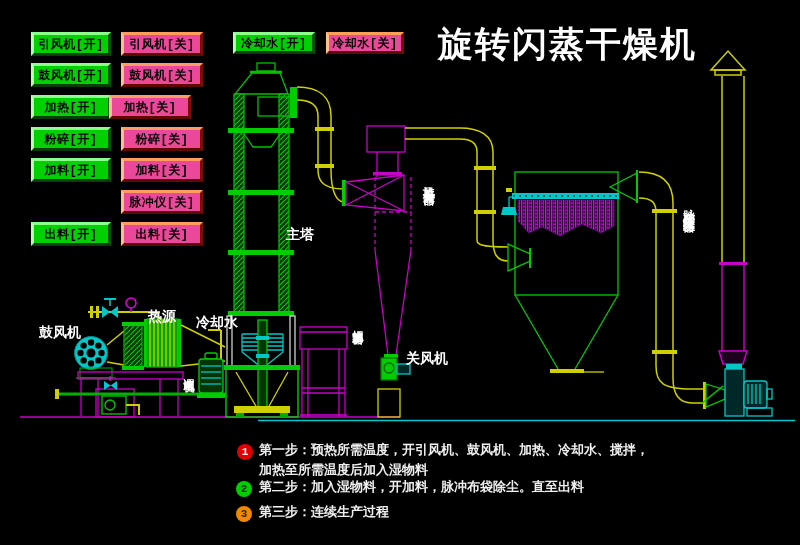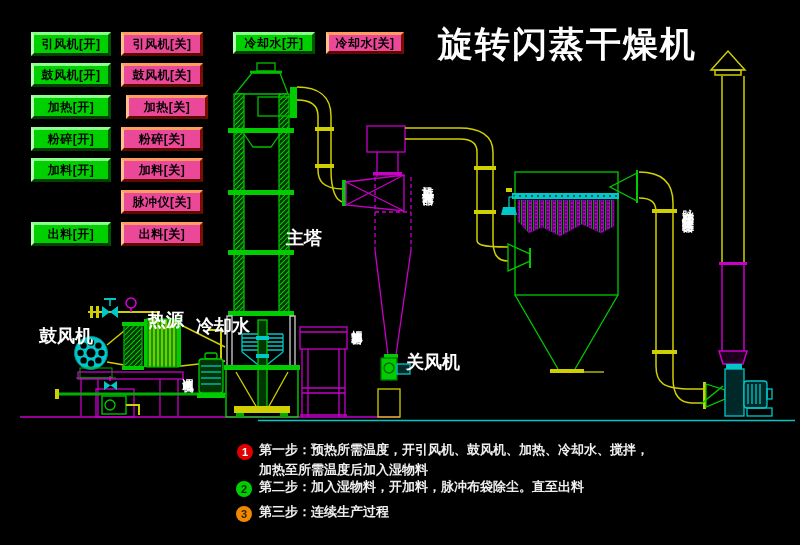--- a/index.html
+++ b/index.html
@@ -1,26 +1,26 @@
 <!DOCTYPE html>
 <html><head>
 <meta charset="utf-8">
 <style>
   html,body{margin:0;padding:0;background:#000;}
   .stage{position:relative;width:800px;height:544px;background:#000;overflow:hidden;
-         font-family:Liberation Sans, sans-serif;}
+         font-family:Liberation Mono, monospace;}
   svg{position:absolute;left:0;top:0;}
   .btn{position:absolute;display:flex;align-items:center;justify-content:center;
        color:#000;font-weight:bold;font-size:12px;letter-spacing:.5px;
        border-style:solid;border-width:3px;box-sizing:border-box;white-space:nowrap;}
   .btn.on{background:#00cf00;border-color:#8cff8c #005500 #003f00 #b4ffb4;}
   .btn.off{background:#ec4899;border-color:#ff9e5e #7a0e00 #5e0a00 #ffc08a;text-align:right;}
   .title{position:absolute;left:438px;top:21px;color:#fff;font-size:35px;
          font-weight:bold;letter-spacing:2px;white-space:nowrap;}
-  .lbl{position:absolute;color:#fff;font-size:18px;font-weight:bold;white-space:nowrap;}
+  .lbl{position:absolute;color:#fff;font-size:14px;font-weight:bold;white-space:nowrap;}
   .vlbl{position:absolute;color:#fff;font-size:12px;font-weight:bold;
         writing-mode:vertical-rl;text-orientation:upright;letter-spacing:2px;}
   .vlbl.small{font-size:11px;letter-spacing:1px;}
   .badge{position:absolute;width:16px;height:16px;border-radius:50%;
          display:flex;align-items:center;justify-content:center;
          font-size:11px;font-weight:bold;}
   .badge.b1{background:#e00000;color:#fff;}
   .badge.b2{background:#00cc00;color:#002b00;}
   .badge.b3{background:#f08800;color:#3a2400;}
   .step-text{position:absolute;color:#efefef;font-size:13px;font-weight:bold;white-space:nowrap;}
@@ -262,21 +262,21 @@
       <line x1="302" y1="393" x2="345" y2="393"></line>
       <line x1="300" y1="415" x2="347" y2="415"></line>
     </g>
   </svg>
 
   <div class="btn on" style="left:31px;top:32px;width:80px;height:24px">引风机[开]</div>
   <div class="btn off" style="left:121px;top:32px;width:82px;height:24px">引风机[关]</div>
   <div class="btn on" style="left:31px;top:63px;width:80px;height:24px">鼓风机[开]</div>
   <div class="btn off" style="left:121px;top:63px;width:82px;height:24px">鼓风机[关]</div>
   <div class="btn on" style="left:31px;top:95px;width:80px;height:24px">加热[开]</div>
-  <div class="btn off" style="left:126px;top:95px;width:82px;height:24px">加热[关]</div>
+  <div class="btn off" style="left:109px;top:95px;width:82px;height:24px">加热[关]</div>
   <div class="btn on" style="left:31px;top:127px;width:80px;height:24px">粉碎[开]</div>
   <div class="btn off" style="left:121px;top:127px;width:82px;height:24px">粉碎[关]</div>
   <div class="btn on" style="left:31px;top:158px;width:80px;height:24px">加料[开]</div>
   <div class="btn off" style="left:121px;top:158px;width:82px;height:24px">加料[关]</div>
   <div class="btn off" style="left:121px;top:190px;width:82px;height:24px">脉冲仪[关]</div>
   <div class="btn on" style="left:31px;top:222px;width:80px;height:24px">出料[开]</div>
   <div class="btn off" style="left:121px;top:222px;width:82px;height:24px">出料[关]</div>
   <div class="btn on" style="left:233px;top:32px;width:82px;height:22px">冷却水[开]</div>
   <div class="btn off" style="left:326px;top:32px;width:78px;height:22px">冷却水[关]</div>
 

